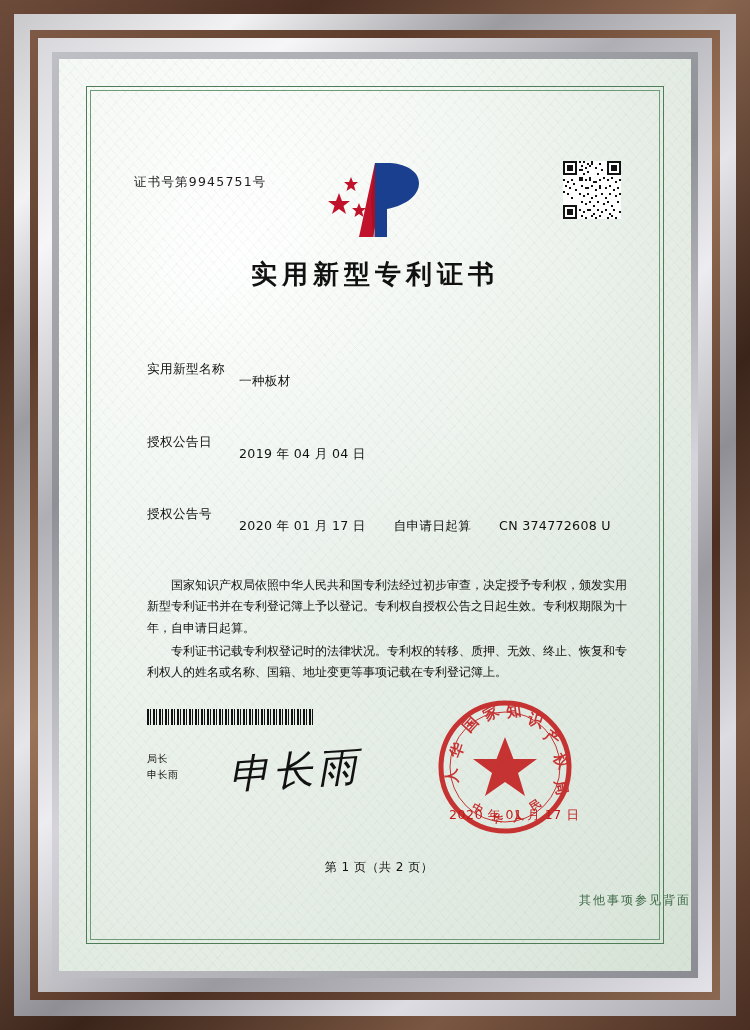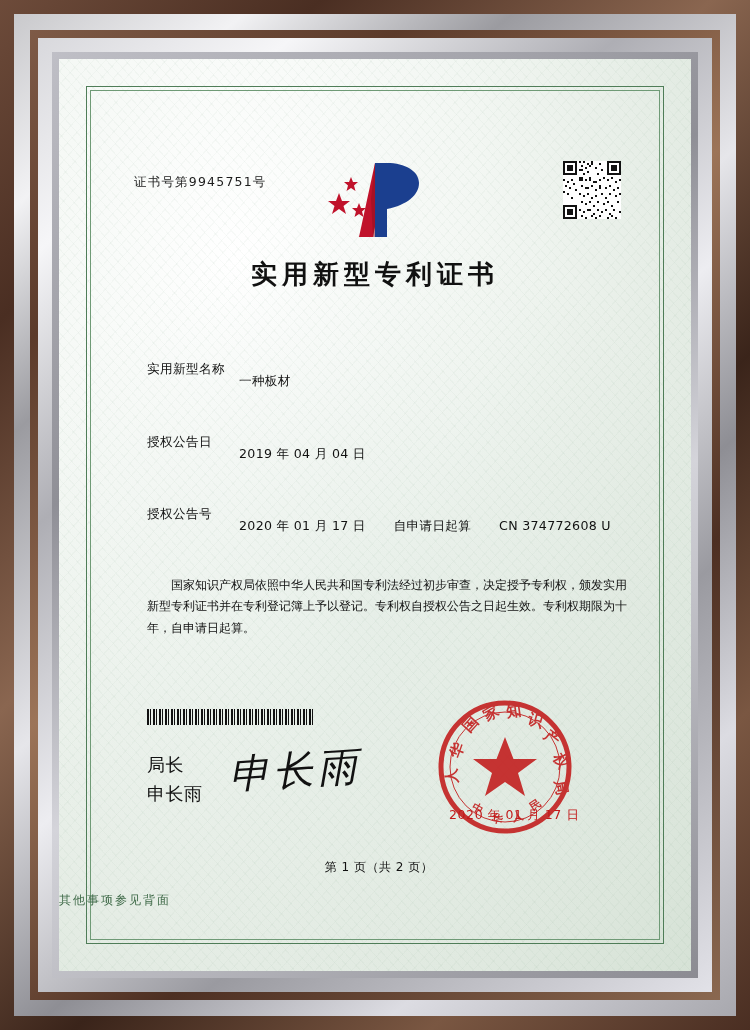--- a/index.html
+++ b/index.html
@@ -178,21 +178,21 @@
     background:
       repeating-linear-gradient(90deg, #111 0 1px, transparent 1px 3px),
       repeating-linear-gradient(90deg, #111 0 2px, transparent 2px 6px);
   }
 
   
   .sig-block {
     position: absolute;
     left: 88px;
     top: 692px;
-    font-size: 18px;
+    font-size: 10px;
     color: #111;
     line-height: 1.6;
     letter-spacing: 0.5px;
   }
   .signature {
     position: absolute;
     left: 170px;
     top: 684px;
     font-family: "DejaVu Serif", "Liberation Serif", serif;
     font-size: 40px;
@@ -225,21 +225,21 @@
     top: 800px;
     text-align: center;
     font-size: 12px;
     color: #111;
     letter-spacing: 0.5px;
   }
   .footnote {
     position: absolute;
     left: 0; right: 0;
     top: 833px;
-    text-align: left;
+    text-align: right;
     font-size: 12px;
     color: #3f6a48;
     letter-spacing: 2px;
   }
 </style>
 </head>
 <body>
 
 <div class="frame-outer">
   <div class="frame-band1">
@@ -387,20 +387,21 @@
                 <div class="field-value inline-second">
                   <span>2020 年 01 月 17 日</span>
                   <span class="field-sub-label">自申请日起算</span>
                   <span>CN 374772608 U</span>
                 </div>
               </div>
             </div>
 
             <div class="paras">
               <p>国家知识产权局依照中华人民共和国专利法经过初步审查，决定授予专利权，颁发实用新型专利证书并在专利登记簿上予以登记。专利权自授权公告之日起生效。专利权期限为十年，自申请日起算。</p>
+              <p>专利证书记载专利权登记时的法律状况。专利权的转移、质押、无效、终止、恢复和专利权人的姓名或名称、国籍、地址变更等事项记载在专利登记簿上。</p>
             </div>
 
             <div class="barcode"></div>
 
             <div class="sig-block">
               <div>局长</div>
               <div>申长雨</div>
             </div>
             <div class="signature">申长雨</div>
 

